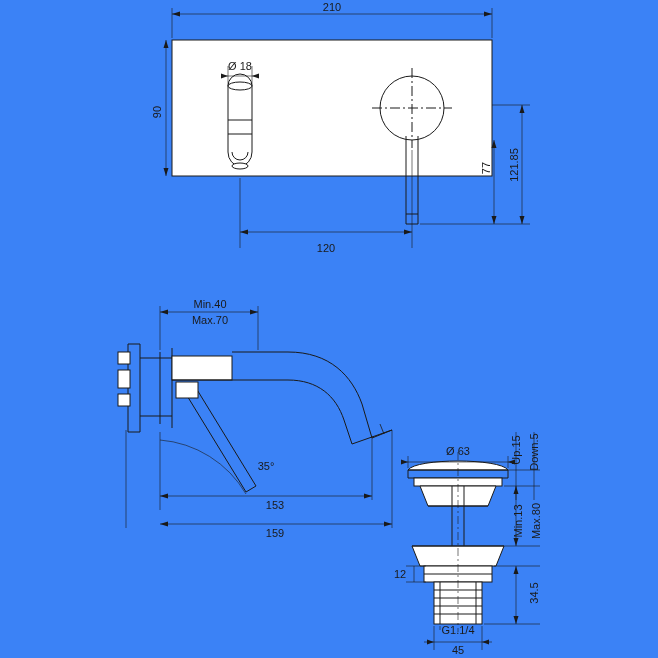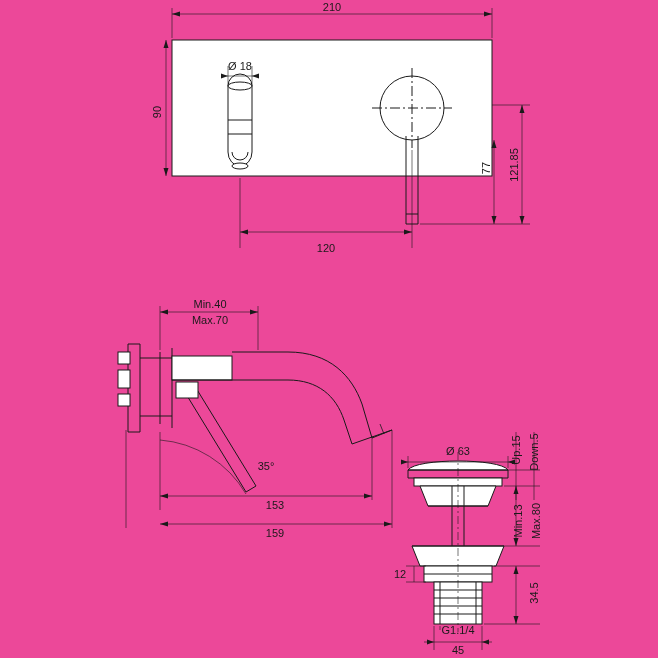--- a/index.html
+++ b/index.html
@@ -7,21 +7,21 @@
     padding: 0;
     background: #ffffff;
   }
   body {
     font-family: "Liberation Sans", sans-serif;
   }
   #sheet {
     position: relative;
     width: 658px;
     height: 658px;
-    background: #ec4899;
+    background: #3b82f6;
     overflow: hidden;
   }
   #sheet svg {
     position: absolute;
     left: 0;
     top: 0;
   }
   .dimtext {
     font-family: "Liberation Sans", sans-serif;
     font-size: 11px;

